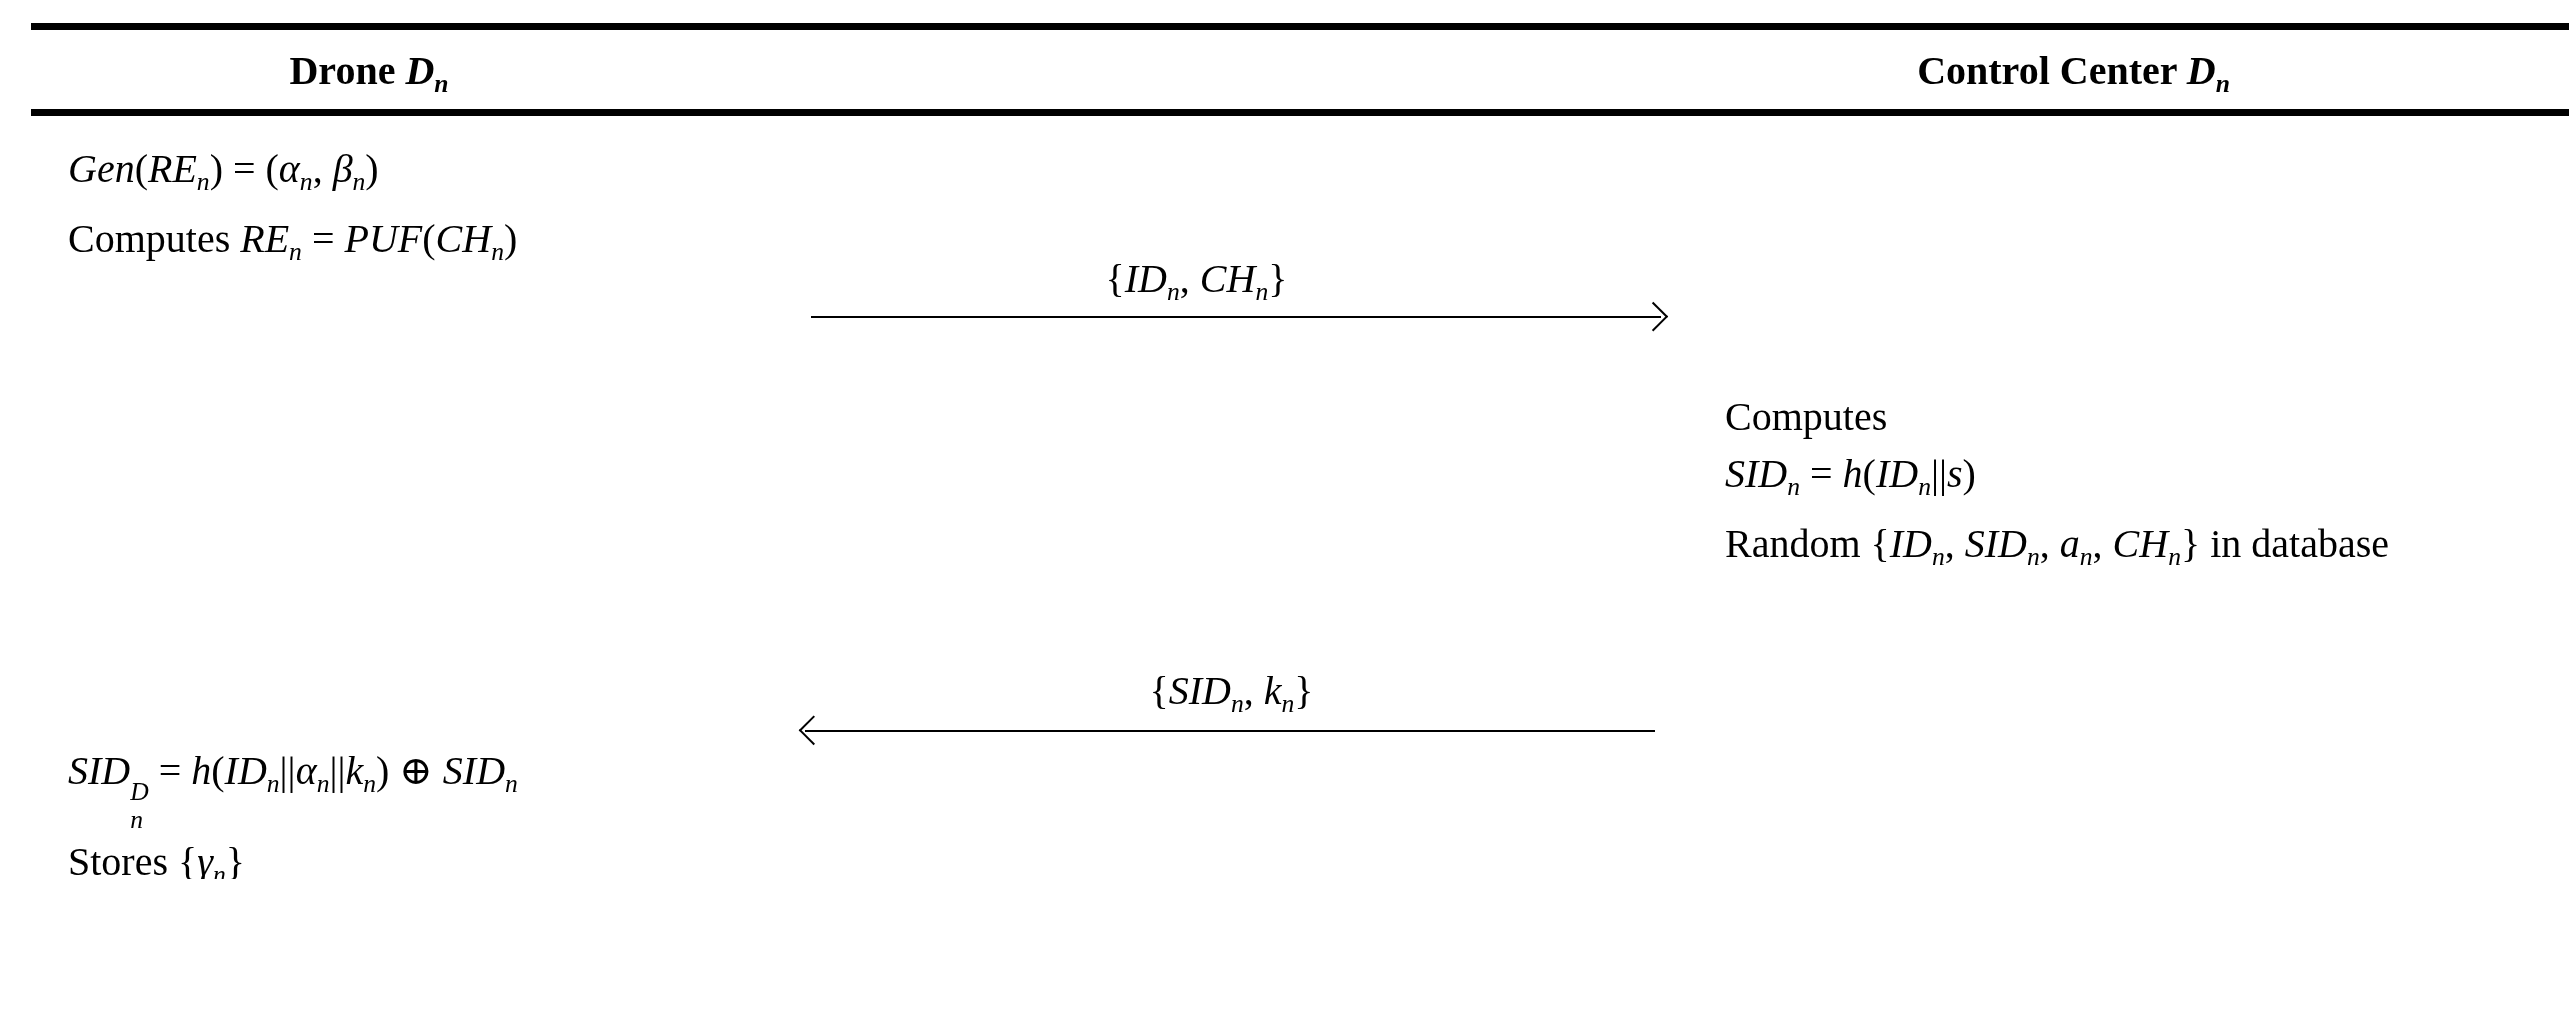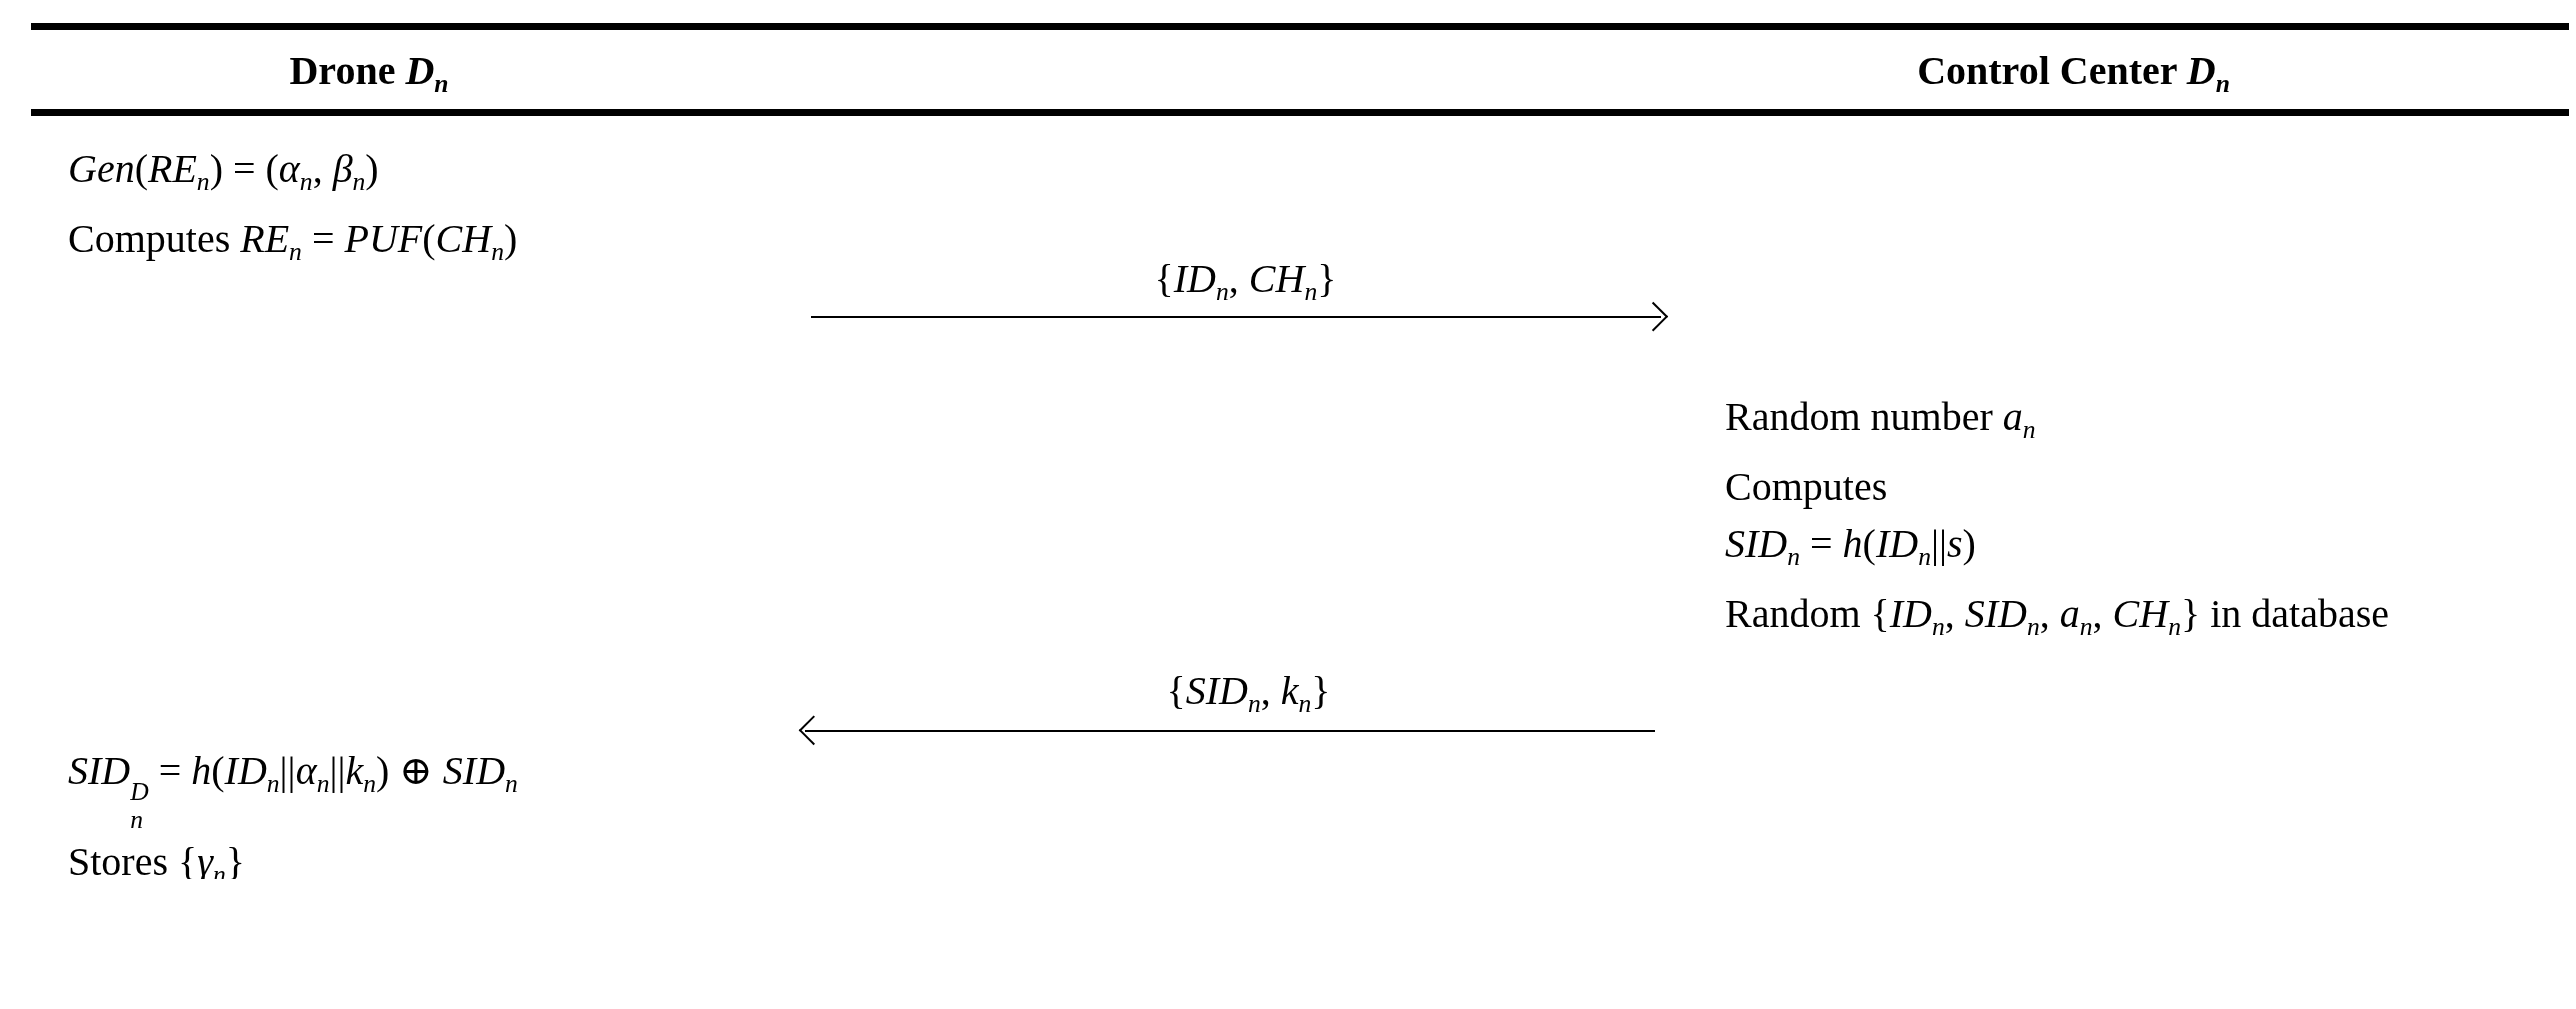--- a/index.html
+++ b/index.html
@@ -22,22 +22,22 @@
     font-weight:bold;text-align:center;white-space:nowrap;
   }
   .hdr-left{left:109px;width:496px;}
   .hdr-right{left:1790px;width:543px;}
   .block{position:absolute;}
   .block-drone-setup{left:56px;top:140px;}
   .block-cc{left:1713px;top:388px;}
   .block-drone-final{left:56px;top:742px;}
   .mline{line-height:57px;white-space:nowrap;}
   .msg-label{position:absolute;width:853px;text-align:center;line-height:57px;white-space:nowrap;}
-  .msg1{left:807px;top:250px;}
-  .msg2{left:810px;top:662px;}
+  .msg1{left:758px;top:250px;}
+  .msg2{left:793px;top:662px;}
   .arrow{position:absolute;height:0;border-top:2.3px solid #000000;}
   .arrow1{left:799px;width:850px;top:316px;}
   .arrow2{left:793px;width:850px;top:730px;}
   .arrow::after{content:"";position:absolute;width:18.6px;height:18.6px;top:-11.6px;}
   .arrow-right::after{right:-2.3px;border-top:2.3px solid #000;border-right:2.3px solid #000;transform:rotate(45deg);}
   .arrow-left::after{left:-2.3px;border-top:2.3px solid #000;border-left:2.3px solid #000;transform:rotate(-45deg);}
   
   .r{font-style:normal;}
   .i{font-style:italic;}
   .sub{font-style:italic;font-size:64%;vertical-align:-0.32em;}
@@ -60,21 +60,20 @@
 
   <div class="block block-drone-setup">
       <div class="mline"><span class="i">Gen</span><span class="r">(</span><span class="i">RE</span><span class="sub">n</span><span class="r">) = (</span><span class="i">α</span><span class="sub">n</span><span class="r">, </span><span class="i">β</span><span class="sub">n</span><span class="r">)</span></div>
       <div class="mline"><span class="r">Computes </span><span class="i">RE</span><span class="sub">n</span><span class="r"> = </span><span class="i">PUF</span><span class="r">(</span><span class="i">CH</span><span class="sub">n</span><span class="r">)</span></div>
     </div>
 
   <div class="msg-label msg1"><span class="r">{</span><span class="i">ID</span><span class="sub">n</span><span class="r">, </span><span class="i">CH</span><span class="sub">n</span><span class="r">}</span></div>
   <div class="arrow arrow-right arrow1"></div>
 
   <div class="block block-cc">
-      <div class="mline"><span class="r">Random number </span><span class="i">a</span><span class="sub">n</span></div>
       <div class="mline"><span class="r">Computes</span></div>
       <div class="mline"><span class="i">SID</span><span class="sub">n</span><span class="r"> = </span><span class="i">h</span><span class="r">(</span><span class="i">ID</span><span class="sub">n</span><span class="r">||</span><span class="i">s</span><span class="r">)</span></div>
       <div class="mline"><span class="r">Random {</span><span class="i">ID</span><span class="sub">n</span><span class="r">, </span><span class="i">SID</span><span class="sub">n</span><span class="r">, </span><span class="i">a</span><span class="sub">n</span><span class="r">, </span><span class="i">CH</span><span class="sub">n</span><span class="r">} in database</span></div>
     </div>
 
   <div class="msg-label msg2"><span class="r">{</span><span class="i">SID</span><span class="sub">n</span><span class="r">, </span><span class="i">k</span><span class="sub">n</span><span class="r">}</span></div>
   <div class="arrow arrow-left arrow2"></div>
 
   <div class="block block-drone-final">
       <div class="mline"><span class="i">SID</span><span class="ss">

